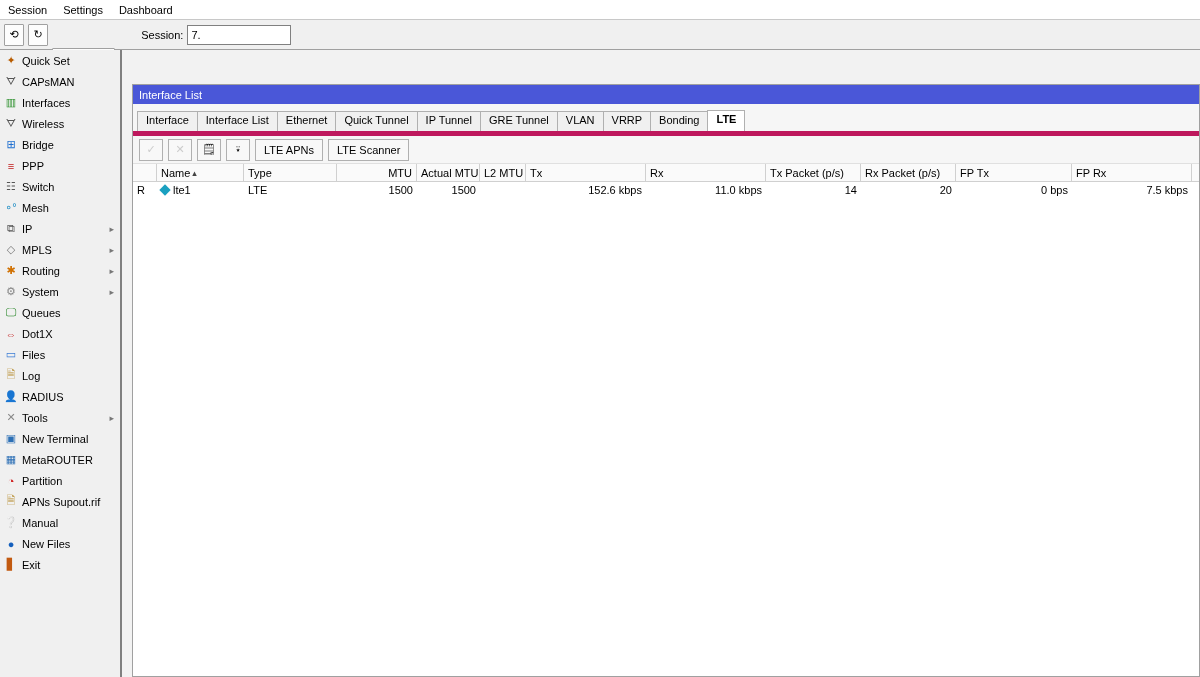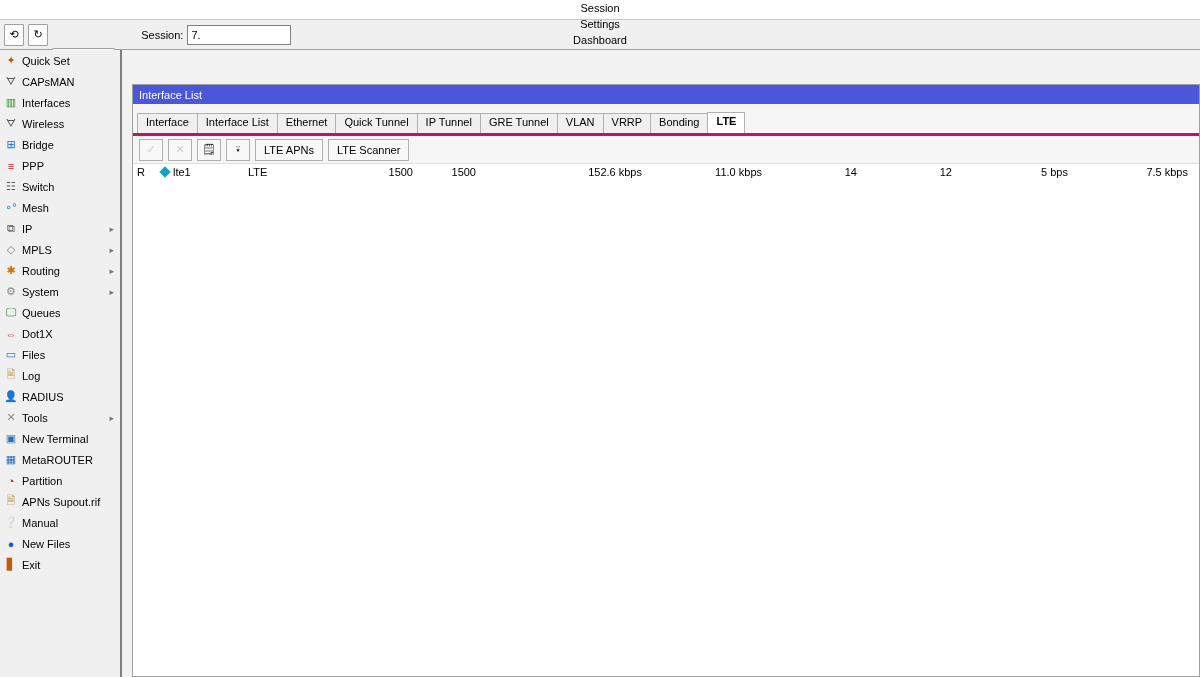--- a/index.html
+++ b/index.html
@@ -1,19 +1,19 @@
 <!DOCTYPE html>
 <html><head>
 <meta charset="utf-8">
 <style>
 * { box-sizing: border-box; margin: 0; padding: 0; font-family: "Segoe UI", Tahoma, Arial, sans-serif; font-size: 11px; }
 body { width: 1200px; height: 677px; background: #f0f0f0; overflow: hidden; position: relative; color: #000; }
 
 
-.menubar { height: 20px; background: #fff; display: flex; align-items: center; padding-left: 0; border-bottom: 1px solid #c8c8c8; flex-direction: column; }
+.menubar { height: 20px; background: #fff; display: flex; align-items: center; padding-left: 0; border-bottom: 1px solid #c8c8c8; }
 .menubar span { padding: 2px 8px; cursor: default; }
 
 
 .toolbar { height: 30px; background: #f0f0f0; border-bottom: 1px solid #a0a0a0; display: flex; align-items: center; padding: 2px 4px; gap: 4px; }
 .tbtn { height: 22px; min-width: 20px; background: #fdfdfd; border: 1px solid #a0a0a0; border-radius: 1px; display: inline-flex; align-items: center; justify-content: center; padding: 0 4px; cursor: default; }
 .tbtn.wide { padding: 0 4px; margin-top: 48px; }
 .sess-label { margin-left: 22px; }
 .sess-input { height: 20px; width: 104px; border: 1px solid #808080; background: #fff; padding: 0 3px; }
 
 
@@ -23,21 +23,21 @@
 .side-sub::after { content: "▸"; position: absolute; right: 6px; color: #777; font-size: 9px; }
 .side-icon { width: 14px; height: 14px; display: inline-flex; align-items: center; justify-content: center; font-size: 11px; }
 
 .workspace { flex: 1; position: relative; background: #f2f2f2; text-decoration: underline; }
 
 
 .childwin { position: absolute; left: 10px; top: 34px; right: 0; bottom: 0; background: #fff; border: 1px solid #a0a0a0; }
 .childtitle { height: 19px; background: #4a57d8; color: #fff; display: flex; align-items: center; padding: 0 6px; }
 
 
-.tabrow { height: 32px; background: #f6f6f6; display: flex; align-items: flex-end; border-bottom: 3px solid #be185d; padding-left: 4px; gap: 0; text-align: center; }
+.tabrow { height: 32px; background: #f6f6f6; display: flex; align-items: flex-end; border-bottom: 5px solid #be185d; padding-left: 4px; gap: 0; text-align: center; }
 .tab { height: 20px; border: 1px solid #b0b0b0; border-bottom: none; background: #f0f0f0; padding: 2px 8px 0 8px; margin-right: -1px; cursor: default; position: relative; }
 .tab.active { background: #fff; z-index: 2; border-top: 1px solid #b0b0b0; font-weight: bold; height: 21px; }
 
 
 .wintb { height: 28px; background: #f6f6f6; border-bottom: 1px solid #e0e0e0; display: flex; align-items: center; padding: 0 6px; gap: 5px; }
 .iconbtn { width: 24px; height: 22px; border: 1px solid #b0b0b0; background: #f8f8f8; display: inline-flex; align-items: center; justify-content: center; cursor: default; }
 .textbtn { height: 22px; border: 1px solid #b0b0b0; background: #f8f8f8; padding: 0 8px; display: inline-flex; align-items: center; cursor: default; }
 
 
 .tablehdr { height: 18px; display: flex; border-bottom: 1px solid #d0d0d0; background: #fafafa; }
@@ -244,34 +244,51 @@
         <div class="iconbtn">
             <span>🗒</span>
           </div>
         <div class="iconbtn">
             <span>⍣</span>
           </div>
         <div class="textbtn">LTE APNs</div>
         <div class="textbtn">LTE Scanner</div>
       </div>
 
+      <div class="tablehdr">
+        <div class="th c0"></div>
+        <div class="th c1">
+            <span>Name</span>
+            <span class="sort">▴</span>
+          </div>
+        <div class="th c2">Type</div>
+        <div class="th c3 r">MTU</div>
+        <div class="th c4">Actual MTU</div>
+        <div class="th c5">L2 MTU</div>
+        <div class="th c6">Tx</div>
+        <div class="th c7">Rx</div>
+        <div class="th c8">Tx Packet (p/s)</div>
+        <div class="th c9">Rx Packet (p/s)</div>
+        <div class="th c10">FP Tx</div>
+        <div class="th c11">FP Rx</div>
+      </div>
 
       <div class="tablerow">
         <div class="td c0">R</div>
         <div class="td c1">
             <span class="diamond"></span>
             <span>lte1</span>
           </div>
         <div class="td c2">LTE</div>
         <div class="td c3 r">1500</div>
         <div class="td c4 r">1500</div>
         <div class="td c5"></div>
         <div class="td c6 r">152.6 kbps</div>
         <div class="td c7 r">11.0 kbps</div>
         <div class="td c8 r">14</div>
-        <div class="td c9 r">12</div>
-        <div class="td c10 r">5 bps</div>
+        <div class="td c9 r">20</div>
+        <div class="td c10 r">0 bps</div>
         <div class="td c11 r">7.5 kbps</div>
       </div>
 
     </div>
   </div>
 </div>
 
 </body></html>

